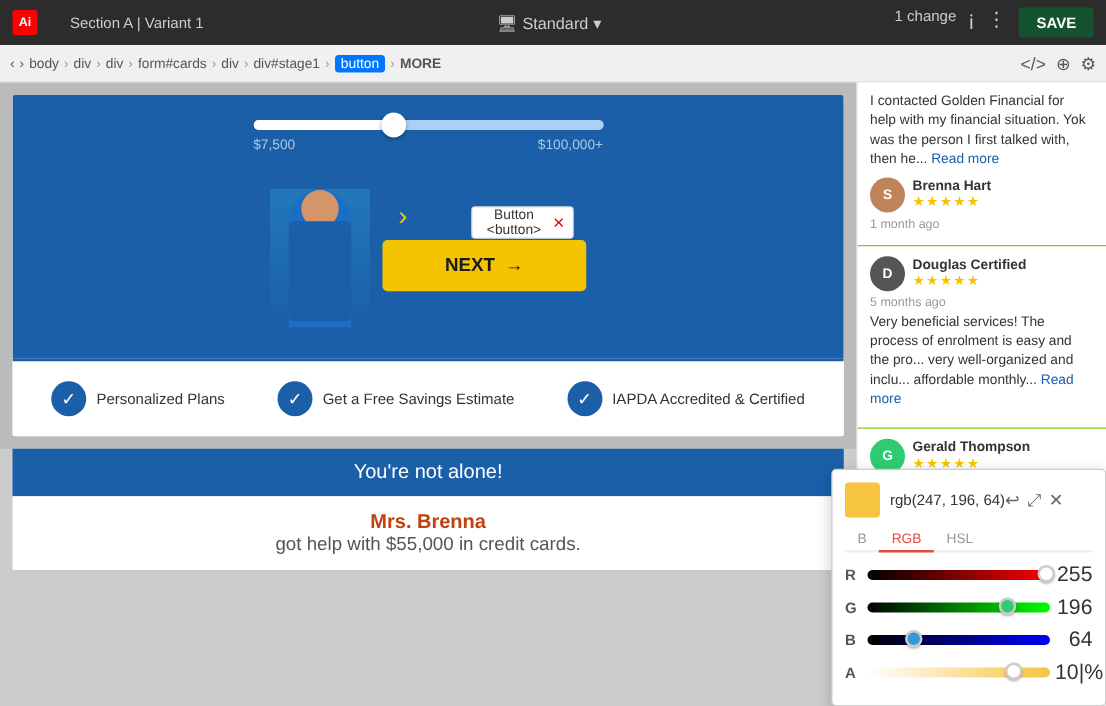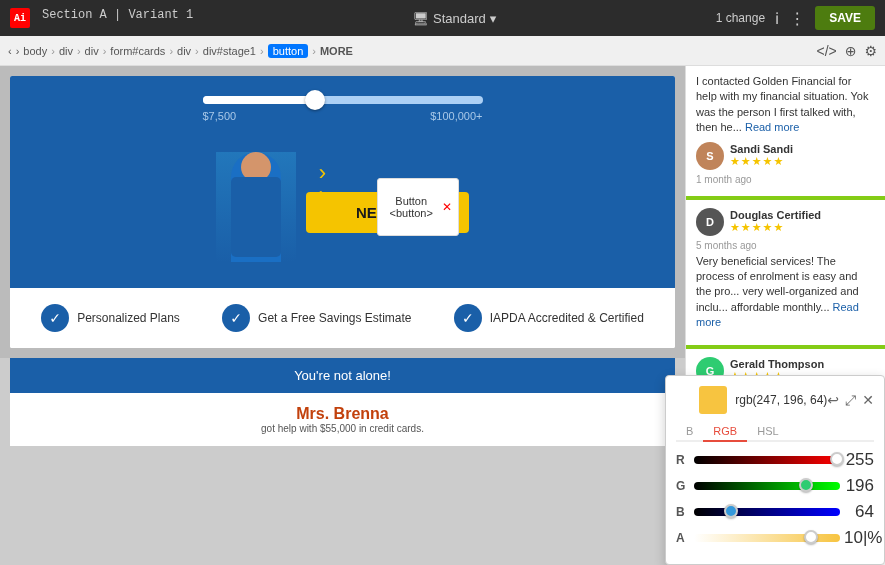--- a/index.html
+++ b/index.html
@@ -3,28 +3,28 @@
   <meta charset="utf-8">
   <style>
     * { box-sizing: border-box; margin: 0; padding: 0; }
     body { font-family: Arial, sans-serif; background: #e8e8e8; width: 885px; height: 565px; overflow: hidden; position: relative; }
 
     
     .top-bar {
       display: flex; align-items: center; justify-content: space-between;
       background: #2c2c2c; height: 36px; padding: 0 10px;
     }
-    .top-bar-left { display: flex; align-items: flex-start; gap: 12px; font-family: Liberation Mono, monospace; }
+    .top-bar-left { display: flex; align-items: center; gap: 26px; }
     .top-bar-left .adobe-icon { width: 20px; height: 20px; background: #ff0000; display: flex; align-items: center; justify-content: center; color: white; font-size: 10px; font-weight: bold; border-radius: 2px; }
     .top-bar-left .section-label { color: #ccc; font-size: 12px; }
     .top-bar-center { display: flex; align-items: center; gap: 4px; color: #ccc; font-size: 13px; }
-    .top-bar-right { display: flex; align-items: center; gap: 10px; }
+    .top-bar-right { display: flex; align-items: flex-start; gap: 10px; }
     .top-bar-right .change-badge { color: #ccc; font-size: 12px; }
     .top-bar-right .icon-btn { color: #ccc; font-size: 16px; cursor: pointer; background: none; border: none; }
-    .save-btn { background: #4d7c0f; color: white; border: none; padding: 5px 14px; font-size: 12px; font-weight: bold; border-radius: 3px; cursor: pointer; }
+    .save-btn { background: #14532d; color: white; border: none; padding: 5px 14px; font-size: 12px; font-weight: bold; border-radius: 3px; cursor: pointer; }
 
     
     .breadcrumb-bar {
       display: flex; align-items: center; background: #f0f0f0; height: 30px; padding: 0 8px;
       font-size: 11px; color: #444; border-bottom: 1px solid #ddd; gap: 4px;
     }
     .breadcrumb-bar span { color: #555; }
     .breadcrumb-bar .sep { color: #999; }
     .breadcrumb-bar .highlighted { background: #0076ff; color: white; padding: 1px 5px; border-radius: 3px; }
     .breadcrumb-bar .more-link { color: #555; font-weight: bold; }
@@ -45,67 +45,67 @@
       font-size: 22px; font-weight: bold; padding: 6px 18px; border-radius: 6px;
       display: inline-block; margin-bottom: 14px;
     }
     .slider-container { width: 280px; margin: 0 auto 6px; position: relative; }
     .slider-track { width: 100%; height: 8px; background: #acd0f5; border-radius: 4px; position: relative; }
     .slider-fill { position: absolute; left: 0; top: 0; width: 40%; height: 100%; background: white; border-radius: 4px; }
     .slider-thumb { position: absolute; top: -6px; left: calc(40% - 10px); width: 20px; height: 20px; background: white; border-radius: 50%; box-shadow: 0 1px 3px rgba(0,0,0,0.4); }
     .slider-labels { display: flex; justify-content: space-between; color: #a8c8e8; font-size: 11px; margin-bottom: 10px; width: 280px; margin-left: auto; margin-right: auto; }
     .form-content-row { display: flex; align-items: center; justify-content: center; gap: 10px; }
     .button-tooltip {
-      position: absolute; top: 16px; left: 50%; transform: translateX(-10px);
+      position: absolute; top: 3px; left: 50%; transform: translateX(-10px);
       background: white; border: 1px solid #ddd; border-radius: 3px; font-size: 11px; color: #333;
-      padding: 16px 6px; display: flex; align-items: center; gap: 4px; z-index: 10;
+      padding: 0 6px; display: flex; align-items: center; gap: 4px; z-index: 10;
     }
     .button-tooltip .close-x { color: red; font-size: 12px; cursor: pointer; }
     .next-btn {
       background: #f5c400; color: #1a1a1a; font-weight: bold; border: none;
       padding: 12px 50px; font-size: 15px; border-radius: 4px; cursor: pointer;
       display: flex; align-items: center; gap: 8px; margin: 0 auto;
     }
 
     
     .benefits-row {
       display: flex; justify-content: space-around; align-items: center;
       background: white; padding: 16px 10px; border-top: 2px solid #1a5fa8;
     }
     .benefit-item { display: flex; align-items: center; gap: 8px; font-size: 12px; color: #333; font-weight: 500; }
     .benefit-icon { width: 28px; height: 28px; background: #1a5fa8; border-radius: 50%; display: flex; align-items: center; justify-content: center; color: white; font-size: 14px; }
 
     
     .alone-section { background: #1a5fa8; text-align: center; padding: 10px; margin: 0 10px 0; }
-    .alone-section .alone-title { color: white; font-size: 13px; text-align: center; }
+    .alone-section .alone-title { color: white; font-size: 16px; text-align: center; }
     .testimonial-section { background: white; text-align: center; padding: 12px; margin: 0 10px; }
     .testimonial-name { color: #c2410c; font-size: 16px; font-weight: bold; }
-    .testimonial-text { color: #555; font-size: 10px; text-align: center; }
+    .testimonial-text { color: #555; font-size: 15px; text-align: center; }
 
     
     .right-panel {
       width: 200px; background: white; overflow-y: auto; border-left: 1px solid #ddd;
       font-size: 11px;
     }
-    .review-item { padding: 8px 10px; border-bottom: 4px solid #84cc16; }
+    .review-item { padding: 8px 10px; border-bottom: 1px solid #84cc16; }
     .review-text { color: #333; line-height: 1.4; margin-bottom: 6px; }
     .review-text .read-more { color: #1a5fa8; cursor: pointer; }
     .reviewer-row { display: flex; align-items: center; gap: 6px; margin-bottom: 4px; }
     .reviewer-avatar { width: 28px; height: 28px; border-radius: 50%; display: flex; align-items: center; justify-content: center; color: white; font-weight: bold; font-size: 11px; flex-shrink: 0; }
     .reviewer-name { font-weight: bold; color: #333; font-size: 11px; }
     .stars { color: #f5c400; font-size: 11px; letter-spacing: 1px; }
     .review-time { color: #999; font-size: 10px; margin-bottom: 3px; }
 
     
     .color-picker-overlay {
       position: absolute; right: 0; bottom: 0; width: 220px;
       background: white; border: 1px solid #ccc; border-radius: 4px;
       box-shadow: 0 4px 12px rgba(0,0,0,0.2); z-index: 100; padding: 10px;
     }
-    .color-picker-header { display: flex; align-items: center; justify-content: flex-end; margin-bottom: 8px; }
+    .color-picker-header { display: flex; align-items: center; justify-content: flex-start; margin-bottom: 8px; }
     .color-swatch { width: 28px; height: 28px; border-radius: 3px; flex-shrink: 0; }
     .color-value { font-size: 12px; color: #333; margin-left: 8px; }
     .picker-close-icons { display: flex; gap: 6px; }
     .picker-close-icons span { cursor: pointer; color: #666; font-size: 14px; }
     .tab-row { display: flex; gap: 0; border-bottom: 2px solid #eee; margin-bottom: 8px; }
     .tab-btn { padding: 3px 10px; font-size: 11px; cursor: pointer; border: none; background: none; color: #999; }
     .tab-btn.active { color: #e74c3c; border-bottom: 2px solid #e74c3c; margin-bottom: -2px; }
     .channel-row { display: flex; align-items: center; margin-bottom: 6px; gap: 4px; }
     .channel-label { width: 14px; font-size: 12px; color: #555; font-weight: bold; }
     .channel-slider { flex: 1; position: relative; height: 8px; border-radius: 4px; }
@@ -241,21 +241,21 @@
     </div>
   </div>
 
   <div class="right-panel">
 
     <div class="review-item">
       <p class="review-text">I contacted Golden Financial for help with my financial situation. Yok was the person I first talked with, then he... <span class="read-more">Read more</span></p>
       <div class="reviewer-row">
         <div class="reviewer-avatar" style="background:#c0845a;">S</div>
         <div>
-          <div class="reviewer-name">Sandi Sandi</div>
+          <div class="reviewer-name">Brenna Hart</div>
           <div class="stars">★★★★★</div>
         </div>
       </div>
       <div class="review-time">1 month ago</div>
     </div>
 
     <div class="review-item">
       <div class="reviewer-row">
         <div class="reviewer-avatar" style="background:#555;">D</div>
         <div>

